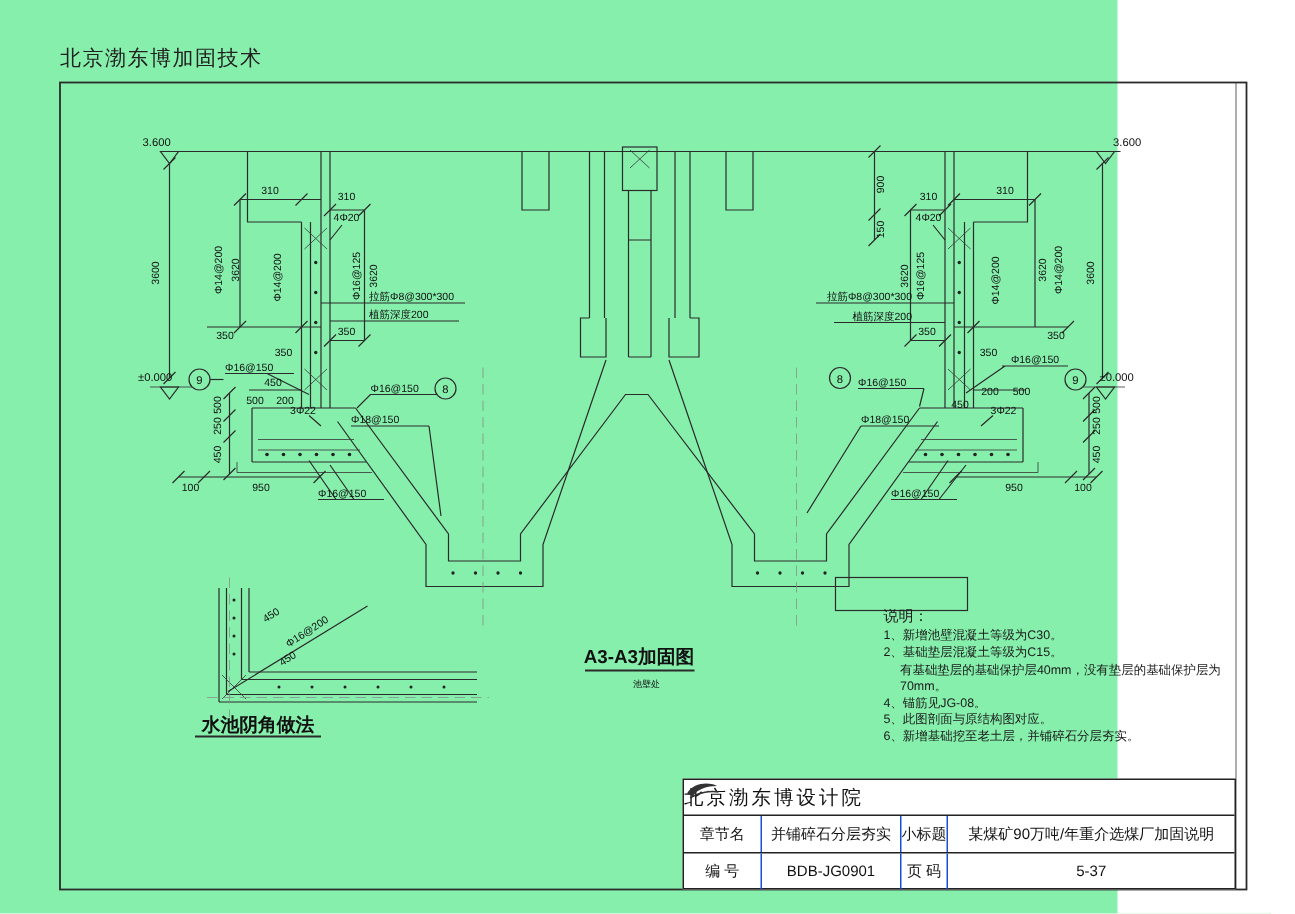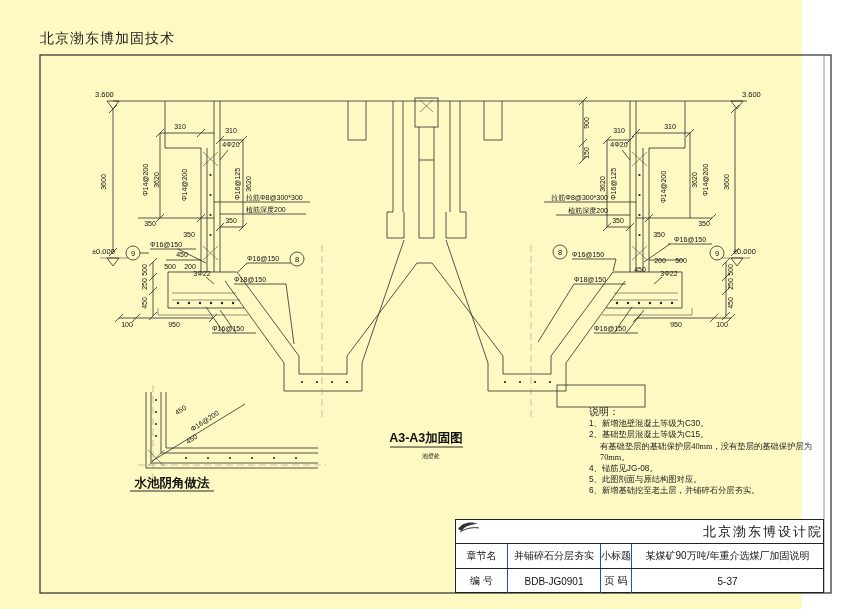--- a/index.html
+++ b/index.html
@@ -1,36 +1,36 @@
 <!DOCTYPE html>
 <html><head>
 <meta charset="utf-8">
 <style>
   html,body{margin:0;padding:0;background:#fff;width:863px;height:609px;overflow:hidden;}
-  #sheet{position:relative;width:802px;height:609px;background:#fef9c3;font-family:"Liberation Sans",sans-serif;color:#111;}
+  #sheet{position:relative;width:726px;height:609px;background:#86efac;font-family:"Liberation Sans",sans-serif;color:#111;padding-left:19px;}
   #company-header{position:absolute;left:40px;top:30px;font-family:"Liberation Serif",serif;font-size:14px;letter-spacing:1px;color:#222;}
   svg{position:absolute;left:0;top:0;}
   svg path, svg line, svg rect, svg circle, svg polyline{fill:none;stroke:#2b2b2b;stroke-width:.8;}
   svg .thin{stroke-width:.55;stroke:#3a3a3a;}
   svg .med{stroke-width:1.2;}
   svg .dash{stroke-dasharray:7 4;stroke:#8a8a8a;stroke-width:.5;}
   svg .dot{fill:#222;stroke:none;}
   svg text{fill:#111;stroke:none;font-family:"Liberation Sans",sans-serif;font-size:7px;text-anchor:middle;}
   svg text.lab{font-size:7px;}
   svg text.elev{font-size:7.5px;text-anchor:start;}
   svg text.ttl{font-size:12.5px;font-weight:bold;}
   svg text.sub{font-size:6px;}
   svg text.bub{font-size:7.5px;}
   svg text.st{text-anchor:start;}
   svg text.en{text-anchor:end;}
   #notes{position:absolute;left:589px;top:406px;width:252px;font-size:8.3px;line-height:11.2px;color:#1a1a1a;}
   #notes .nh{font-size:10px;margin-bottom:1px;}
-  #notes .cont{padding-left:11px;font-family:Liberation Serif, serif;}
+  #notes .cont{padding-left:11px;}
   #titleblock{position:absolute;left:455px;top:519px;width:369px;height:74px;border:1.5px solid #222;box-sizing:border-box;background:#fff;}
-  #tb-row1{height:23px;border-bottom:1px solid #222;display:flex;align-items:center;justify-content:flex-end;gap:6px;}
+  #tb-row1{height:23px;border-bottom:1px solid #222;display:flex;align-items:center;justify-content:flex-start;gap:6px;}
   #tb-name{font-family:"Liberation Serif",serif;font-size:13px;letter-spacing:2px;color:#111;}
   .tb-grid{display:grid;grid-template-columns:52px 93px 31px auto;height:24px;border-bottom:1px solid #222;}
   .tb-grid:last-child{border-bottom:none;}
   .tb-cell{border-right:1px solid #1d4ed8;display:flex;align-items:center;justify-content:center;font-size:10px;white-space:nowrap;overflow:hidden;}
   .tb-cell.small{font-size:10px;}
   .tb-cell:last-child{border-right:none;}
 </style>
 </head>
 <body>
 

